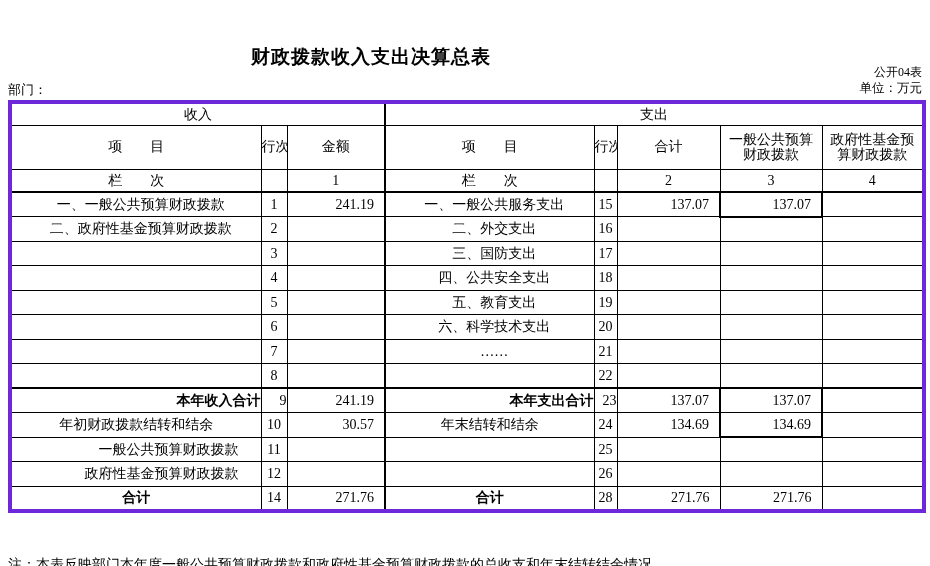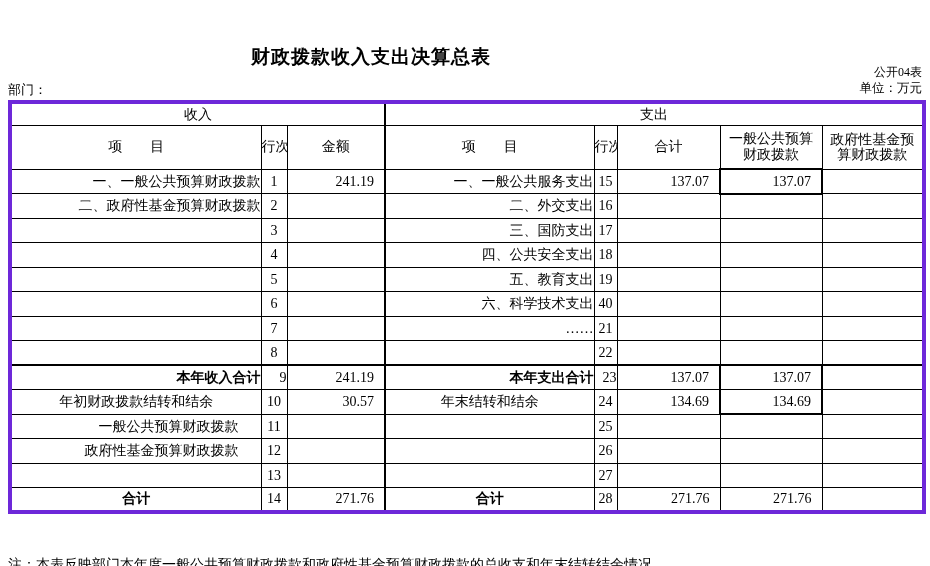--- a/index.html
+++ b/index.html
@@ -41,21 +41,21 @@
     vertical-align: middle;
     overflow: hidden;
     white-space: nowrap;
   }
   table.main { border: 4px solid #6d28d9; }
   tr.h-sec  { height: 23px; }
   tr.h-head { height: 44px; }
   tr.h-rank { height: 23px; }
   tr.body-row { height: 24.5px; }
   .c  { text-align: center; }
-  .l  { text-align: right; padding-left: 9px; }
+  .l  { text-align: center; padding-left: 9px; }
   .r  { text-align: right; padding-right: 10px; }
   .ri { text-align: right; padding-right: 22px; margin-top: 20px; }
   .b  { font-weight: bold; }
   .div-l { border-left-width: 2px !important; }
   .sec-b { border-bottom-width: 2px !important; }
   .sec-t { border-top-width: 2px !important; text-align: right; }
   .tk-l { border-left-width: 2px !important; }
   .tk-r { border-right-width: 2px !important; }
   .tk-t { border-top-width: 2px !important; }
   .tk-b { border-bottom-width: 2px !important; }
@@ -102,20 +102,30 @@
     <td class="c two-line">
       <div>一般公共预算</div>
       <div>财政拨款</div>
     </td>
     <td class="c two-line">
       <div>政府性基金预</div>
       <div>算财政拨款</div>
     </td>
   </tr>
 
+  <tr class="h-rank">
+    <td class="c sec-b">栏　　次</td>
+    <td class="sec-b"></td>
+    <td class="c sec-b">1</td>
+    <td class="c sec-b div-l">栏　　次</td>
+    <td class="sec-b"></td>
+    <td class="c sec-b">2</td>
+    <td class="c sec-b">3</td>
+    <td class="c sec-b">4</td>
+  </tr>
 
   <tr class="body-row">
     <td class="l">一、一般公共预算财政拨款</td>
     <td class="c">1</td>
     <td class="r">241.19</td>
     <td class="l div-l">一、一般公共服务支出</td>
     <td class="c">15</td>
     <td class="r">137.07</td>
     <td class="r tk-l tk-r tk-t tk-b">137.07</td>
     <td class="r"></td>
@@ -163,21 +173,21 @@
     <td class="r"></td>
     <td class="r"></td>
     <td class="r"></td>
   </tr>
 
   <tr class="body-row">
     <td class="l"></td>
     <td class="c">6</td>
     <td class="r"></td>
     <td class="l div-l">六、科学技术支出</td>
-    <td class="c">40</td>
+    <td class="c">20</td>
     <td class="r"></td>
     <td class="r"></td>
     <td class="r"></td>
   </tr>
 
   <tr class="body-row">
     <td class="l"></td>
     <td class="c">7</td>
     <td class="r"></td>
     <td class="l div-l">……</td>
@@ -235,30 +245,20 @@
     <td class="ri">政府性基金预算财政拨款</td>
     <td class="c">12</td>
     <td class="r"></td>
     <td class="l div-l"></td>
     <td class="c">26</td>
     <td class="r"></td>
     <td class="r"></td>
     <td class="r"></td>
   </tr>
 
-  <tr class="body-row">
-    <td class="l"></td>
-    <td class="c">13</td>
-    <td class="r"></td>
-    <td class="l div-l"></td>
-    <td class="c">27</td>
-    <td class="r"></td>
-    <td class="r"></td>
-    <td class="r"></td>
-  </tr>
 
   <tr class="body-row">
     <td class="c b">合计</td>
     <td class="c">14</td>
     <td class="r">271.76</td>
     <td class="c b div-l">合计</td>
     <td class="c">28</td>
     <td class="r">271.76</td>
     <td class="r">271.76</td>
     <td class="r"></td>

